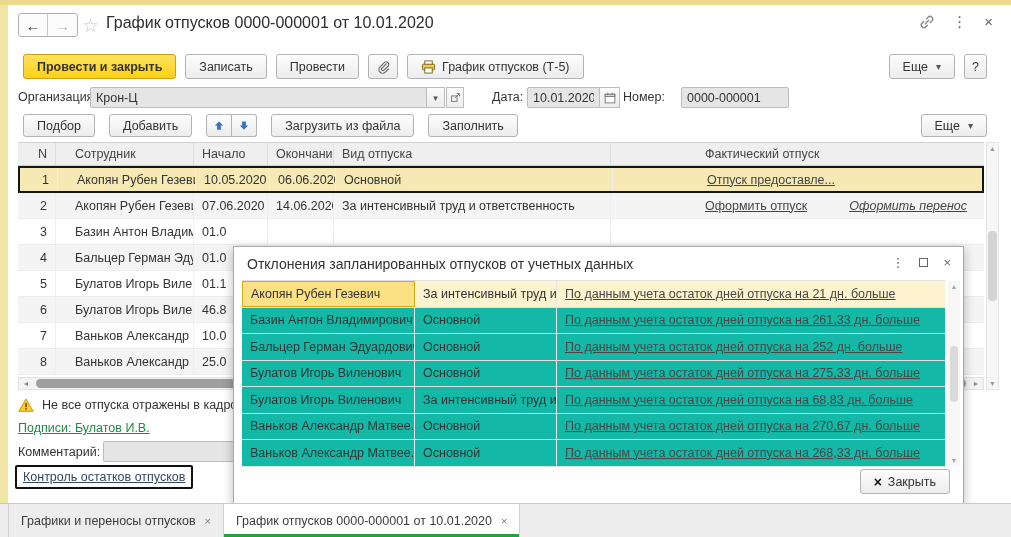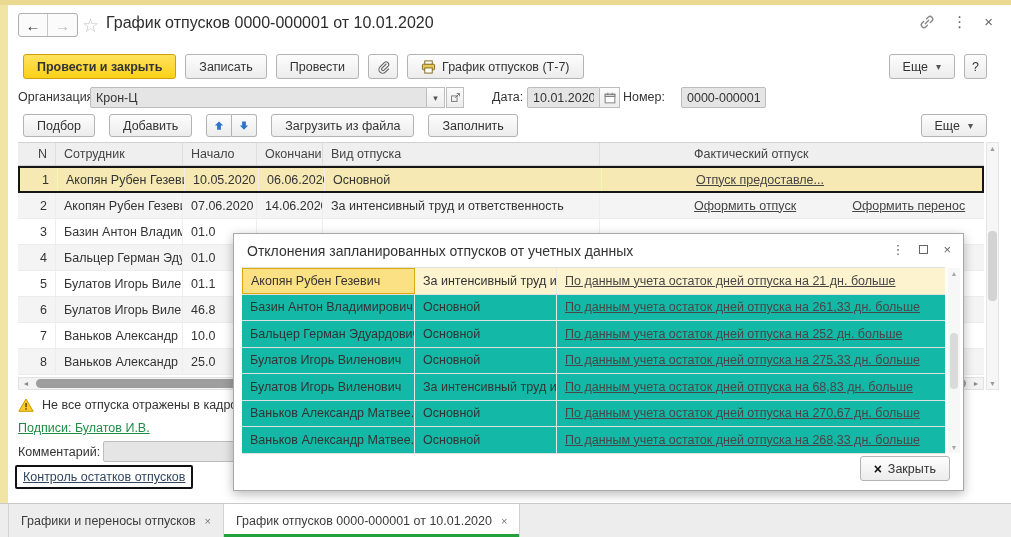--- a/index.html
+++ b/index.html
@@ -53,50 +53,50 @@
   #thead{left:18px;top:142px;width:966px;height:24px;display:flex;background:#efefef;
          border-top:1px solid #d2d2d2;border-bottom:1px solid #d2d2d2;color:#444;}
   #thead .c{display:flex;align-items:center;padding:0 8px;border-right:1px solid #dedede;height:100%;}
   #rows{left:18px;top:166px;width:966px;}
   .trow{display:flex;height:26px;border-bottom:1px solid #ececec;background:#fff;cursor:pointer;}
   .trow:nth-child(even){background:#f4f4f4;}
   .trow.sel{background:var(--sel);border:2px solid #161616;height:27px;}
   .c{overflow:hidden;white-space:nowrap;}
   .trow .c{display:flex;align-items:center;padding:0 8px;border-right:1px solid #eeeeee;}
   .cn{width:38px;justify-content:flex-end;}
-  .cemp{width:127px;}
+  .cemp{width:127px;margin-left:11px;}
   .cst{width:74px;}
   .cen{width:66px;}
   .cty{width:277px;}
   .cdy{width:86px;justify-content:flex-end;padding-right:32px !important;margin-top:32px;}
   .cfa{flex:1;border-right:none !important;}
   #thead .cdy{justify-content:flex-start;padding-right:8px !important;}
   .tlink{color:var(--linkdark);text-decoration:underline;cursor:pointer;text-align:right;}
   .tlink:empty{display:none;}
-  .cfa .l2{margin-left:56px;}
+  .cfa .l2{margin-left:42px;font-style:italic;}
 
   
   #hscroll{left:18px;top:377px;width:966px;height:13px;background:#f3f3f3;border:1px solid #e2e2e2;display:flex;align-items:center;}
   #hscroll .sarr{width:14px;text-align:center;font-size:7px;color:#8a8a8a;cursor:pointer;}
   #hthumb{height:9px;background:#9e9e9e;border-radius:5px;flex:1;margin:0 3px;cursor:grab;}
   #vscroll{left:986px;top:142px;width:13px;height:248px;background:#f6f6f6;border:1px solid #e5e5e5;
            display:flex;flex-direction:column;align-items:center;justify-content:space-between;padding:2px 0;}
   #vscroll .sarr{font-size:7px;color:#9a9a9a;cursor:pointer;}
   #vthumb{width:9px;height:70px;background:#d3d3d3;border-radius:4px;cursor:grab;}
 
   
   #warning{left:18px;top:398px;display:flex;align-items:center;gap:8px;color:#333;}
   #signatures{left:18px;top:421px;color:var(--linkgreen);text-decoration:underline;cursor:pointer;}
   #comment-label{left:18px;top:445px;}
   #comment-input{left:103px;top:441px;width:857px;}
   #control-box{left:15px;top:465px;border:2px solid #111;border-radius:2px;padding:3px 6px;}
   #control-link{color:var(--linkblue);text-decoration:underline;cursor:pointer;}
 
   
-  #dialog{left:233px;top:233px;width:731px;height:258px;background:#fff;border:1px solid #a9a9a9;
+  #dialog{left:233px;top:246px;width:731px;height:258px;background:#fff;border:1px solid #a9a9a9;
           box-shadow:0 3px 10px rgba(0,0,0,.28);}
   #dlg-title{position:absolute;left:13px;top:9px;font-size:14px;color:#333;white-space:nowrap;}
   #dlg-icons{position:absolute;right:12px;top:8px;display:flex;gap:15px;align-items:center;color:#666;}
   #dlg-icons .wi{cursor:pointer;font-size:13px;}
   #dlg-max{width:9px;height:9px;border:1.5px solid #666;display:inline-block;cursor:pointer;}
   #dlg-list{position:absolute;left:8px;top:33px;width:703px;border-top:1px solid #e0e0e0;}
   .drow{display:flex;height:26.5px;border-bottom:1px solid #e0e0e0;background:#14b8a6;cursor:pointer;}
   .drow .c{display:flex;align-items:center;padding:0 8px;border-right:1px solid #e7e7e7;}
   .dname{width:173px;}
   .dtype{width:142px;}
@@ -158,21 +158,21 @@
     </span>
   </div>
   <div class="btn">
     <span>
       <svg width="15" height="14" viewBox="0 0 16 15">
         <rect x="4" y="1" width="8" height="4" fill="#fff" stroke="#7c6414" stroke-width="1"></rect>
         <rect x="1.5" y="4.5" width="13" height="6" rx="1" fill="#e8c95c" stroke="#7c6414" stroke-width="1"></rect>
         <rect x="4" y="8.5" width="8" height="5.5" fill="#fff" stroke="#7c6414" stroke-width="1"></rect>
       </svg>
     </span>
-    <span>График отпусков (Т-7)</span>
+    <span>График отпусков (Т-5)</span>
   </div>
 </div>
 <div class="abs" id="cmdbar-right">
   <div class="btn">
     <span>Еще</span>
       <span class="carat">▾</span>
   </div>
   <div class="btn icon-only">?</div>
 </div>
 
@@ -192,21 +192,21 @@
 <div class="abs mini-btn" style="left:600px;top:87px;width:20px;border-left:none">
   <span>
     <svg width="12" height="12" viewBox="0 0 16 16">
       <rect x="1.5" y="3" width="13" height="11.5" fill="#fff" stroke="#777" stroke-width="1.2"></rect>
       <rect x="1.5" y="3" width="13" height="3" fill="#d9d9d9" stroke="#777" stroke-width="1.2"></rect>
       <path d="M5 1v3M11 1v3" stroke="#777" stroke-width="1.2"></path>
     </svg>
   </span>
 </div>
 <span class="abs flabel" style="left:623px">Номер:</span>
-<input class="abs fld" style="left: 681px; top: 87px; width: 85px;" value="0000-000001">
+<input class="abs fld" style="left: 681px; top: 87px; width: 108px;" value="0000-000001">
 
 <div class="abs" id="tbbar-left">
   <div class="btn">Подбор</div>
   <div class="btn">Добавить</div>
   <div class="joined">
     <div class="btn sq">
       <span>
         <svg width="12" height="13" viewBox="0 0 16 16">
             <path d="M8 2.5l5.5 5.5H10.5v5.5h-5V8H2.5z" fill="#2e74c9"></path>
           </svg>

